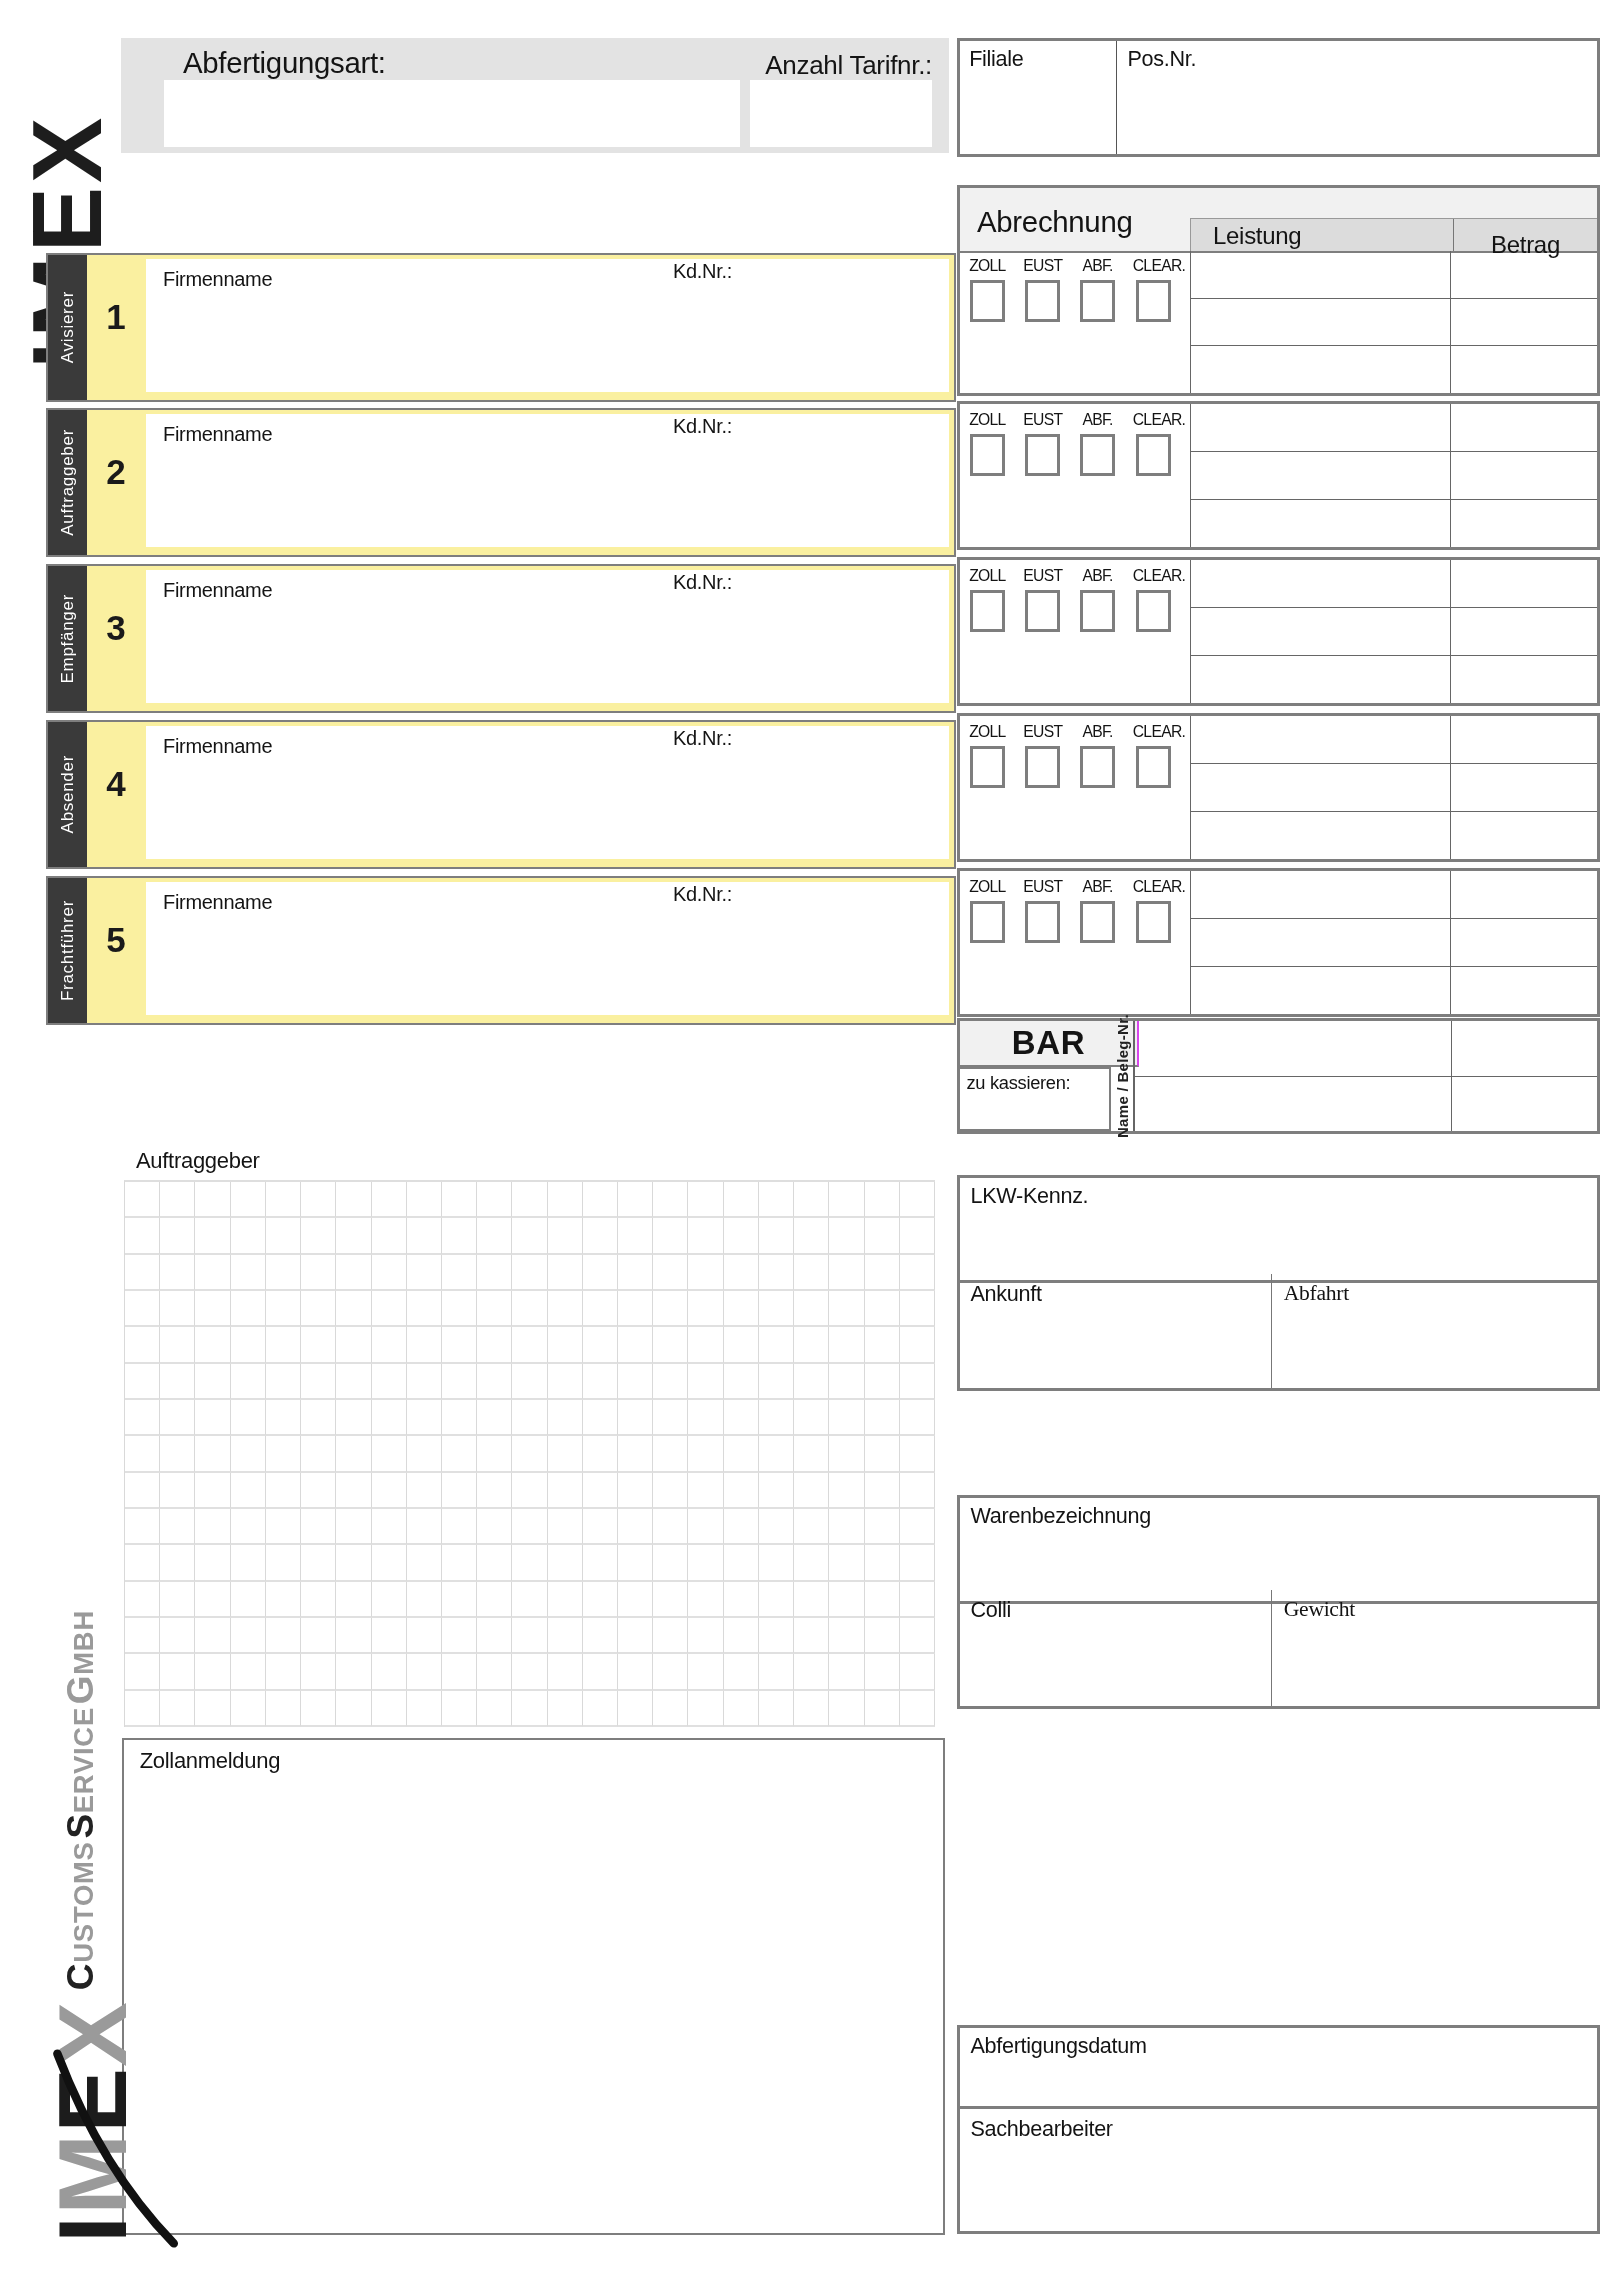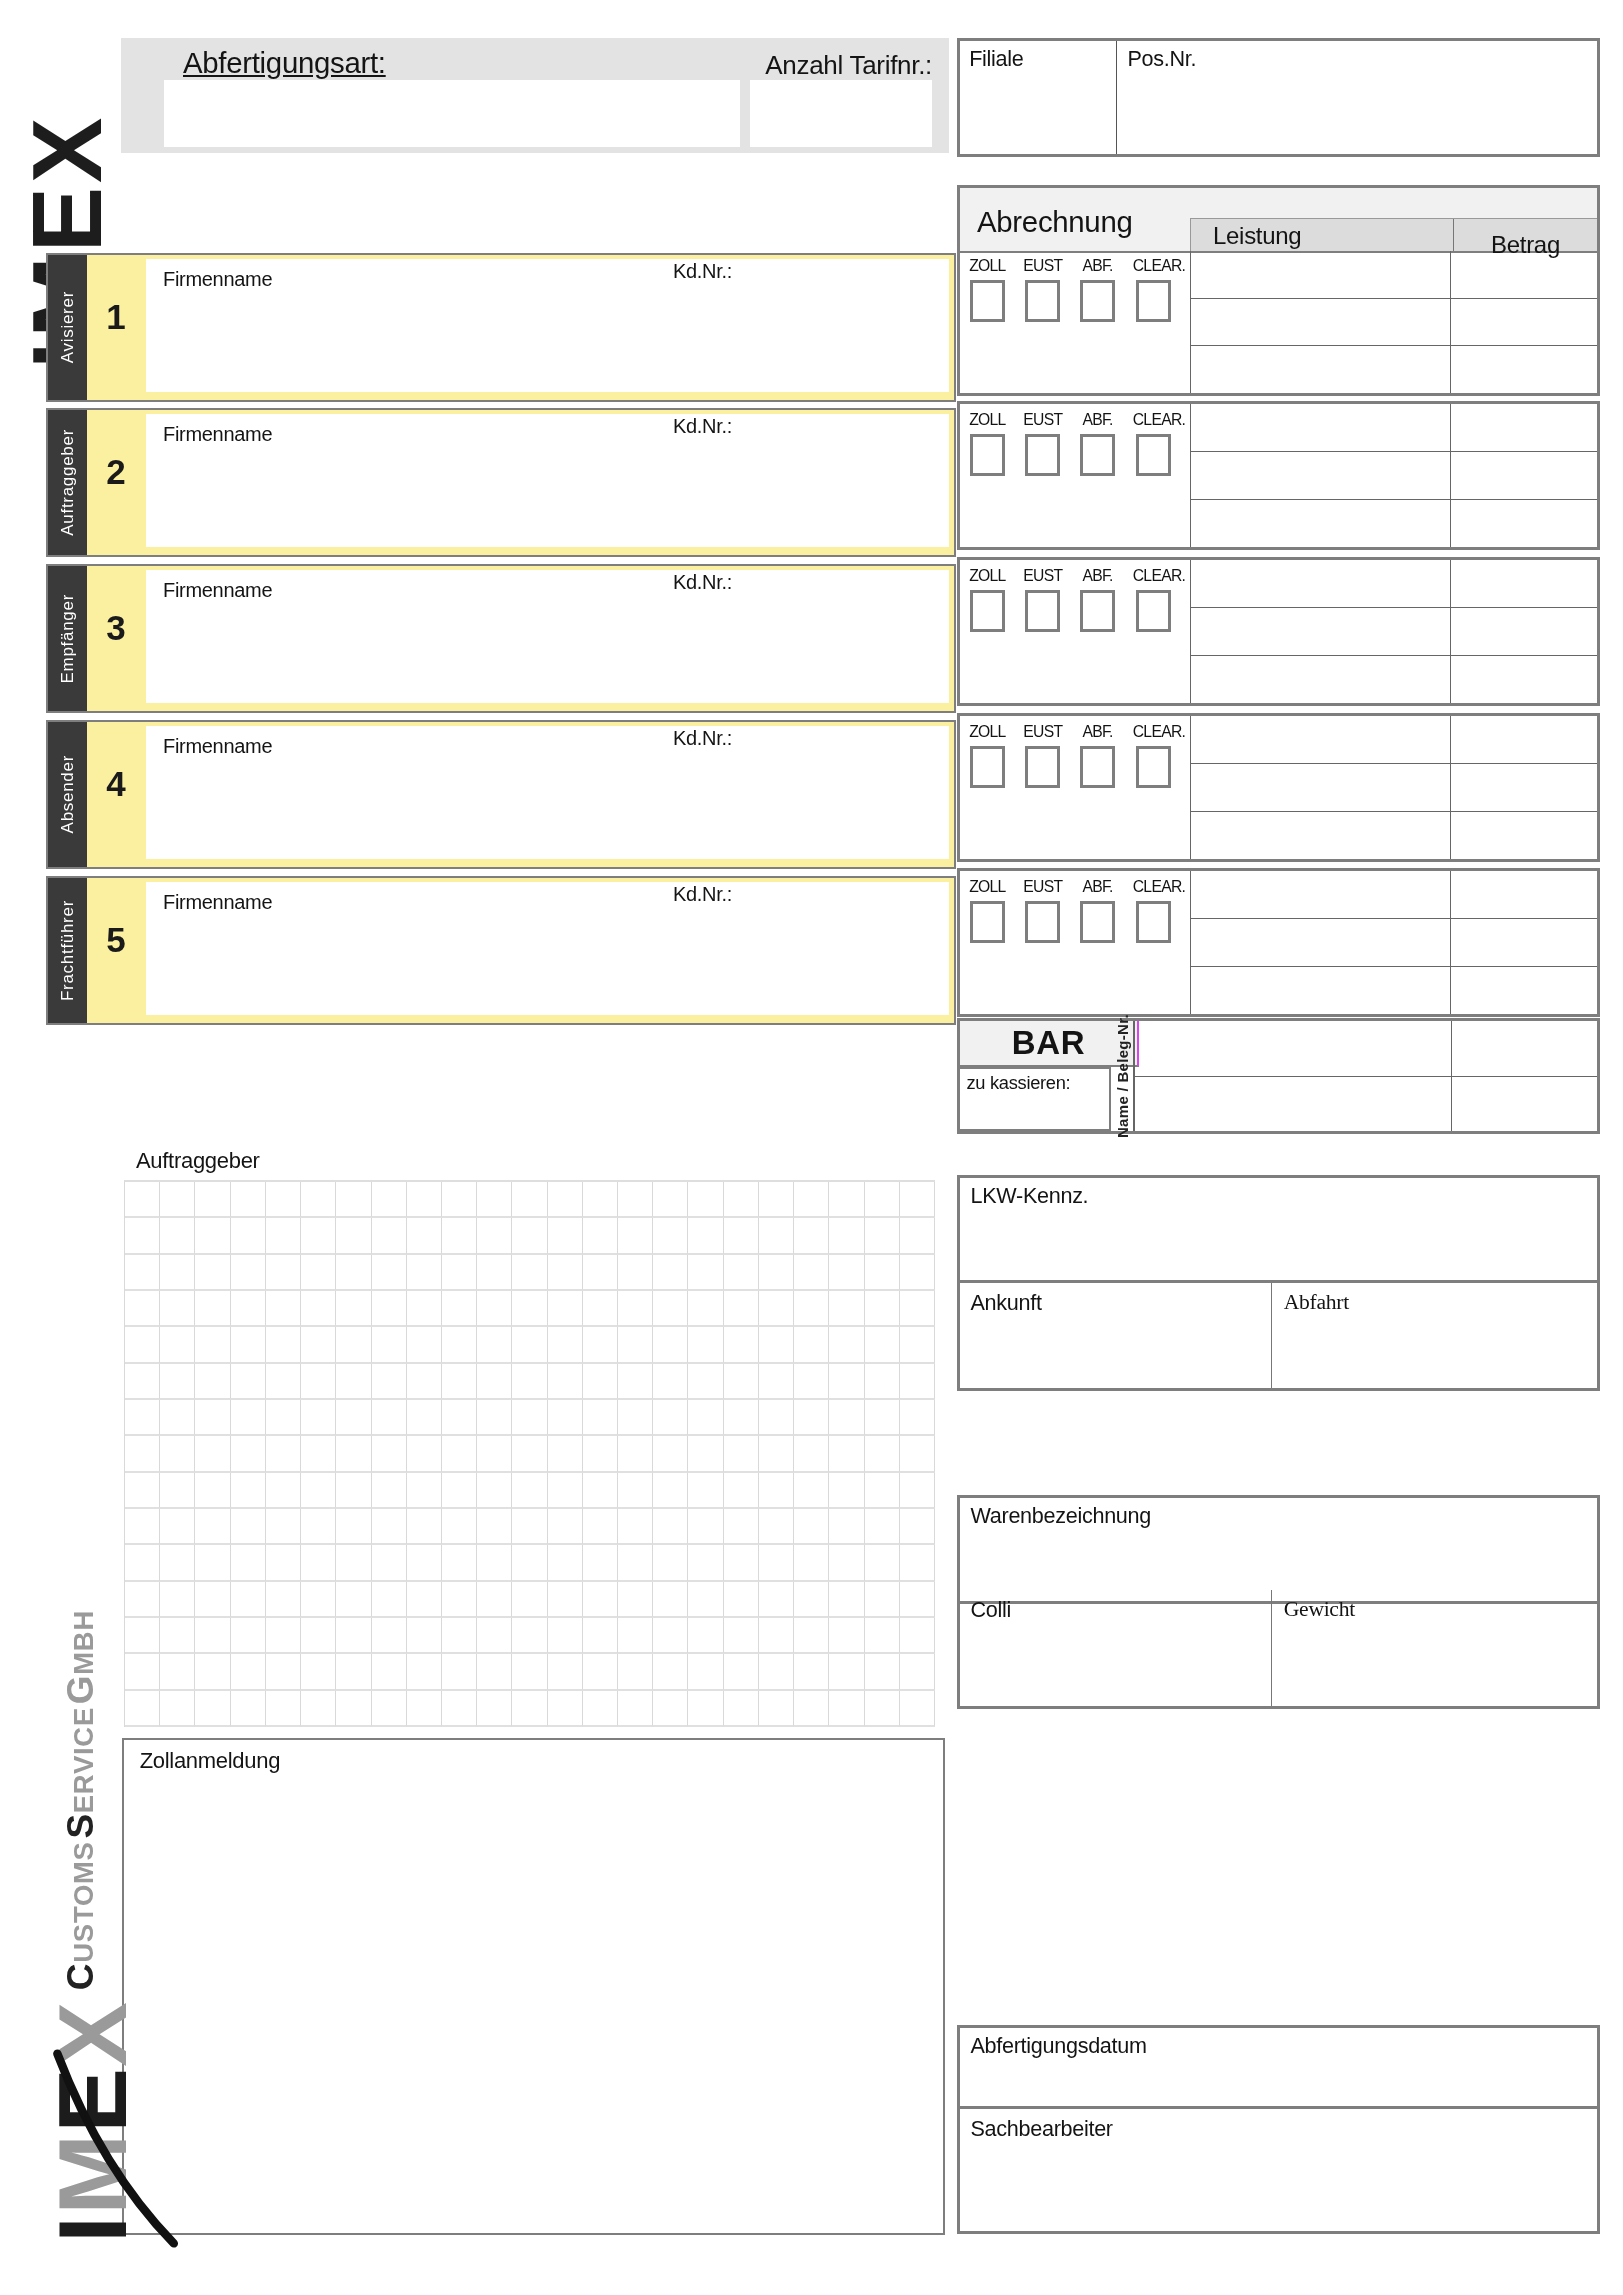--- a/index.html
+++ b/index.html
@@ -7,21 +7,21 @@
         font-family:"Liberation Sans", sans-serif;color:#141414;}
   .lbl{letter-spacing:-0.3px;}
 
   
   .logo-top{position:absolute;left:30px;top:369px;width:336px;height:79px;
     transform:rotate(-90deg);transform-origin:0 0;
     font-size:98px;font-weight:700;letter-spacing:3.9px;color:#1d1d1d;line-height:75px;}
 
   
   .top-header{position:absolute;left:121px;top:38px;width:828px;height:115px;background:#e3e3e3;}
-  .th-label1{position:absolute;left:62px;top:7.9px;font-size:29.4px;text-decoration:underline;}
+  .th-label1{position:absolute;left:62px;top:7.9px;font-size:29.4px;}
   .th-input1{position:absolute;left:43px;top:42px;width:576px;height:67px;background:#fff;}
   .th-label2{position:absolute;right:17px;top:11.8px;font-size:26px;}
   .th-input2{position:absolute;left:629px;top:42px;width:182px;height:67px;background:#fff;}
 
   
   .filiale-box{position:absolute;left:957px;top:38px;width:643px;height:119px;
     border:3.3px solid #7e7e7e;background:#fff;box-sizing:border-box;display:flex;}
   .fil-cell{width:157px;border-right:1.3px solid #555;box-sizing:border-box;padding:5.2px 0 0 9.2px;font-size:21.6px;}
   .pos-cell{flex:1;padding:5.2px 0 0 10.5px;font-size:21.6px;}
 
@@ -83,21 +83,21 @@
     border-top:2px solid #dedede;border-left:1.3px solid #d9d9d9;box-sizing:border-box;background:#fff;}
   .anm-cell{border-right:1.3px solid #d9d9d9;border-bottom:2px solid #e0e0e0;box-sizing:border-box;}
 
   
   .info-block{position:absolute;left:957px;width:643px;border:3.3px solid #7e7e7e;background:#fff;box-sizing:border-box;}
   .lkw{top:1175px;height:216px;} .waren{top:1495px;height:214px;} .datum{top:2025px;height:209px;}
   .top-cell{position:absolute;left:0;right:0;top:0;border-bottom:3.3px solid #7e7e7e;box-sizing:border-box;
     padding:5.2px 0 0 10.5px;font-size:21.6px;}
   .lkw .top-cell{height:105px;} .waren .top-cell{height:106px;} .datum .top-cell{height:81px;}
   .split{position:absolute;left:0;right:0;bottom:0;display:flex;}
-  .lkw .split{top:105px;} .waren .split{top:92px;} .datum .split{top:81px;}
+  .lkw .split{top:96px;} .waren .split{top:92px;} .datum .split{top:81px;}
   .sc1{width:312px;border-right:1.3px solid #777;box-sizing:border-box;padding:6.5px 0 0 10.5px;font-size:21.6px;}
   .sc2{flex:1;padding:6.5px 0 0 11.8px;font-size:21.6px;font-family:Liberation Serif, serif;}
   .sc-full{flex:1;padding:6.5px 0 0 10.5px;font-size:21.6px;}
 
   
   .zoll-box{position:absolute;left:122px;top:1738px;width:823px;height:497px;
     border:2.6px solid #7e7e7e;box-sizing:border-box;background:#fff;text-align:right;}
   .zoll-label{position:absolute;left:15.7px;top:7.9px;font-size:22px;}
 
   

